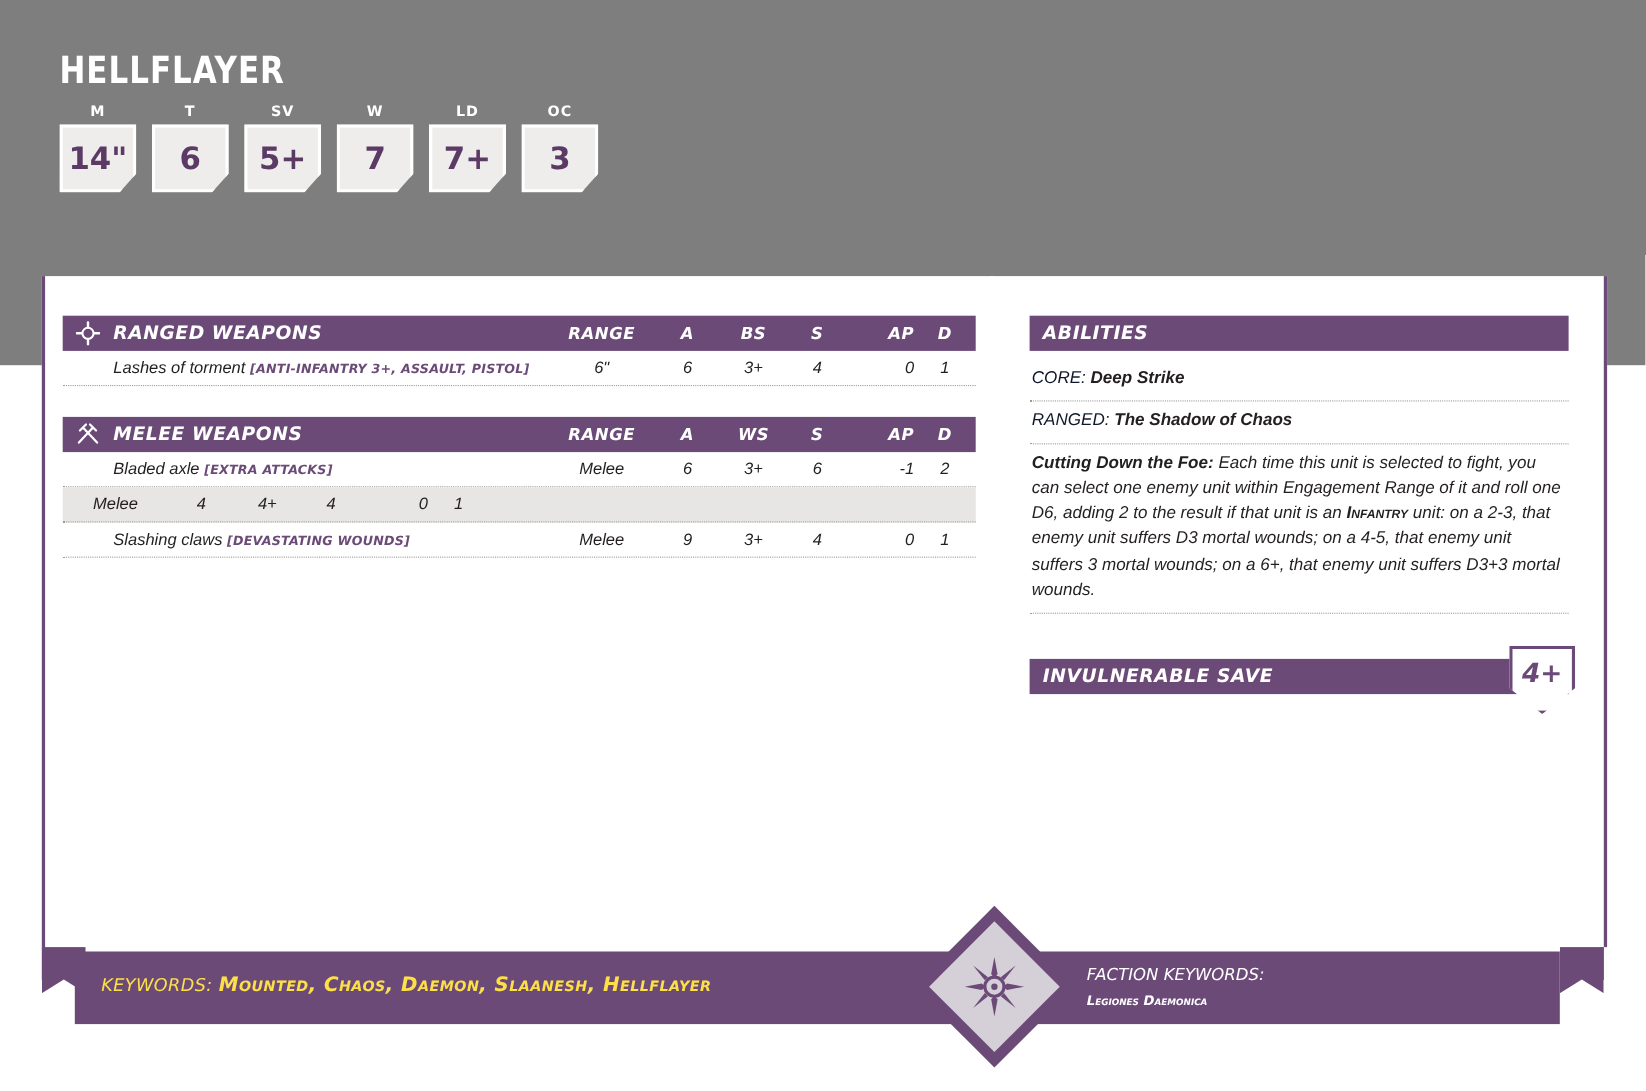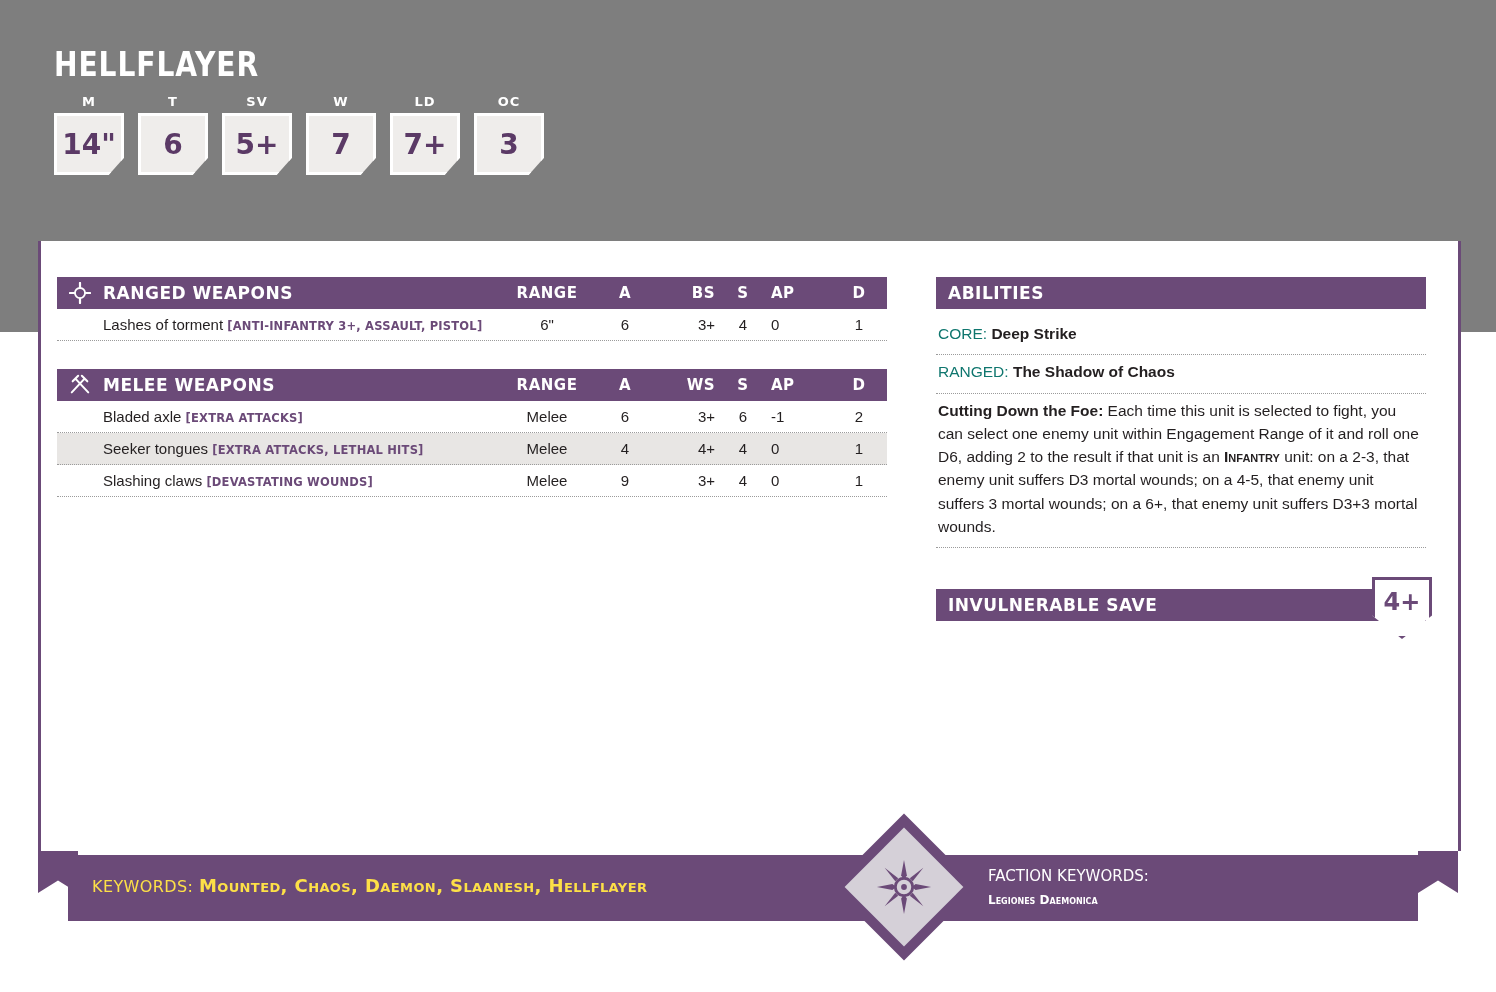--- a/index.html
+++ b/index.html
@@ -72,23 +72,24 @@
     align-items: center;
     justify-content: center;
     font-family: "DejaVu Sans", sans-serif;
     clip-path: polygon(0 0, 100% 0, 100% 72%, 78% 100%, 0 100%);
   }
 
   
   .body-wrap {
     position: absolute;
     left: 0;
-    top: 241px;
+    top: 251px;
     width: 1496px;
     height: 734px;
+    font-style: italic;
   }
   .left-panel {
     position: absolute;
     left: 38px;
     top: 0;
     width: 862px;
     height: 610px;
     background: #ffffff;
     border-left: 3px solid #6b4a78;
   }
@@ -160,23 +161,23 @@
   }
   .wt-title {
     flex: 1;
     font-size: 17px;
     font-weight: bold;
     letter-spacing: 0.5px;
     font-family: "DejaVu Sans", sans-serif;
   }
   .col-range { width: 96px; text-align: center; }
   .col-a     { width: 60px; text-align: center; }
-  .col-skill { width: 60px; text-align: right; }
+  .col-skill { width: 60px; text-align: center; }
   .col-s     { width: 56px; text-align: center; }
-  .col-ap    { width: 60px; text-align: left; }
+  .col-ap    { width: 60px; text-align: right; }
   .col-d     { width: 56px; text-align: center; }
   .wt-head .col-range,
   .wt-head .col-a,
   .wt-head .col-skill,
   .wt-head .col-s,
   .wt-head .col-ap,
   .wt-head .col-d {
     font-size: 15px;
     font-weight: bold;
     letter-spacing: 0.5px;
@@ -227,21 +228,21 @@
     left: 36px;
     top: 76px;
     width: 490px;
   }
   .ab-item {
     padding: 5px 2px 9px 2px;
     border-bottom: 1px dotted #9b9b9b;
     font-size: 15.5px;
     line-height: 1.5;
   }
-  .ab-item .lead { color: #0f766e; }
+  .ab-item .lead { color: #0f172a; }
   .ab-item b { font-weight: bold; }
   .smallcaps {
     font-variant: small-caps;
     font-weight: bold;
   }
 
   .inv-head {
     position: absolute;
     left: 36px;
     top: 348px;
@@ -439,24 +440,20 @@
           </div>
           <div class="col-range">Melee</div>
           <div class="col-a">6</div>
           <div class="col-skill">3+</div>
           <div class="col-s">6</div>
           <div class="col-ap">-1</div>
           <div class="col-d">2</div>
         </div>
 
         <div class="wt-row alt">
-          <div class="wt-name">
-            <span>Seeker tongues</span>
-            <span class="wt-kw">[EXTRA ATTACKS, LETHAL HITS]</span>
-          </div>
           <div class="col-range">Melee</div>
           <div class="col-a">4</div>
           <div class="col-skill">4+</div>
           <div class="col-s">4</div>
           <div class="col-ap">0</div>
           <div class="col-d">1</div>
         </div>
 
         <div class="wt-row">
           <div class="wt-name">

